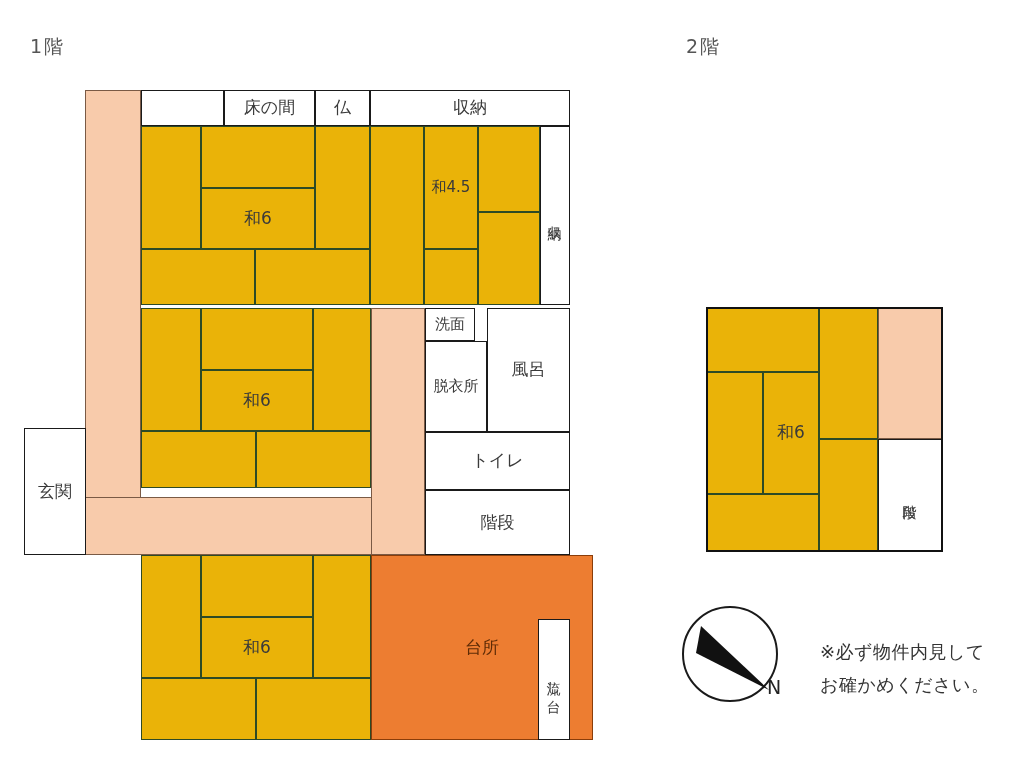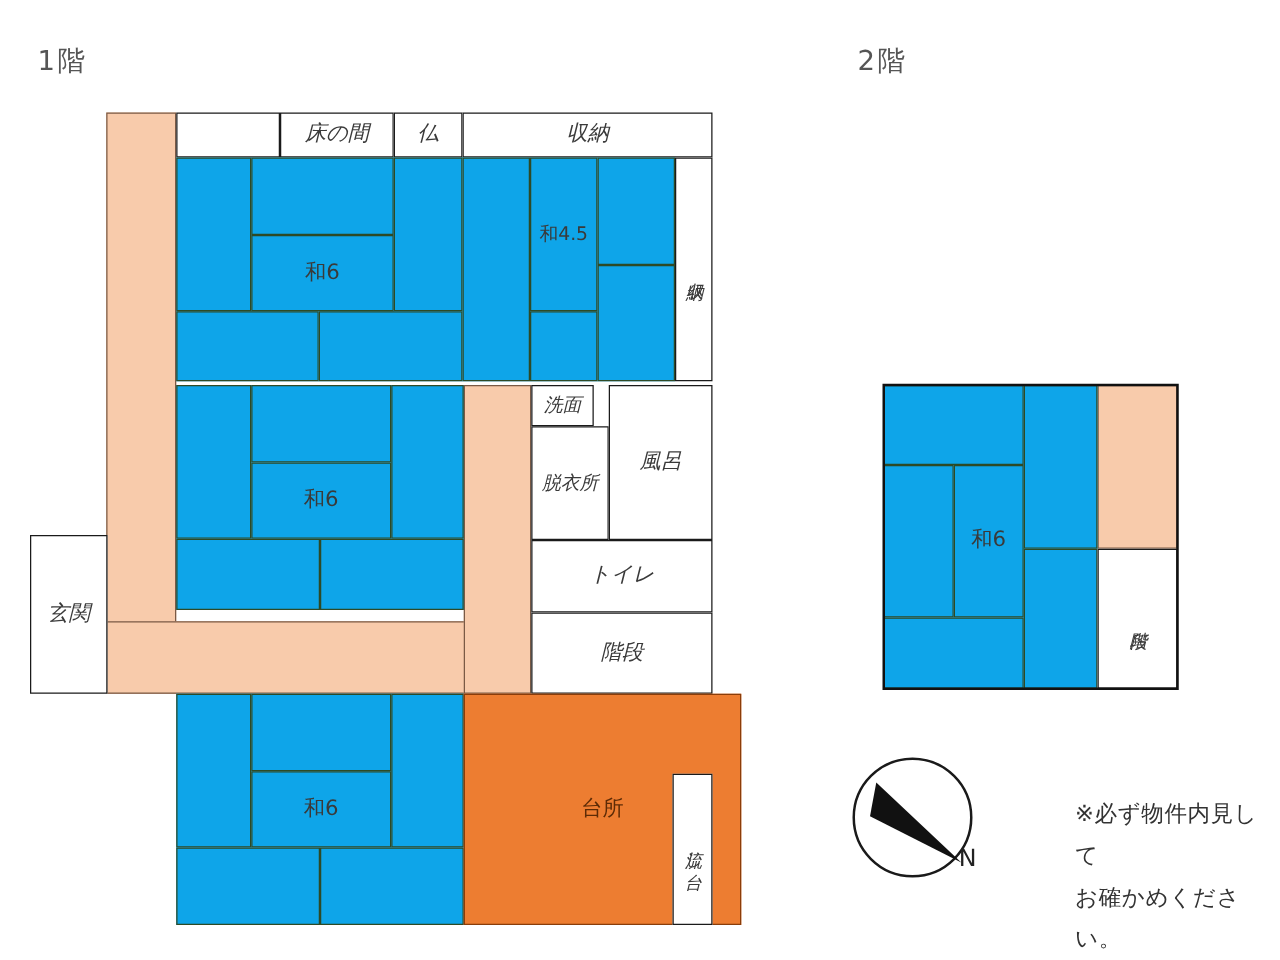--- a/index.html
+++ b/index.html
@@ -14,28 +14,28 @@
     position: relative;
     overflow: hidden;
     font-family: "DejaVu Sans", "Liberation Sans", sans-serif;
     color: #3a3a3a;
   }
 
   
   .abs { position: absolute; box-sizing: border-box; }
 
   .floor-label {
-    font-size: 22px;
+    font-size: 19px;
     color: #555555;
     letter-spacing: 2px;
     white-space: nowrap;
   }
-  .mat      { background: #0ea5e9; border: 1.5px solid #2d4a26; padding-left: 21px; }
+  .mat      { background: #eab308; border: 1.5px solid #2d4a26; padding-left: 21px; }
   .corridor { background: #f8cbab; border: 1px solid #7a5a45; }
-  .plainroom{ background: #ffffff; border: 1.5px solid #1a1a1a; font-style: italic; }
+  .plainroom{ background: #ffffff; border: 1.5px solid #1a1a1a; }
   .kitchen  { background: #ed7d31; border: 1.5px solid #8a3d0a; }
   .outline  { background: transparent; border: 2px solid #111111; }
 
   .label {
     position: absolute;
     left: 0; right: 0; top: 0; bottom: 0;
     display: flex;
     align-items: center;
     justify-content: center;
     font-size: 17px;
@@ -181,14 +181,14 @@
 <div class="abs outline" style="left:706px; top:307px; width:237px; height:245px;"></div>
 
 <div class="compass-wrap" style="left:679px; top:602px; width:110px; height:110px;">
   <svg width="110" height="110" viewBox="0 0 110 110">
     <circle cx="51" cy="52" r="47" fill="#ffffff" stroke="#1a1a1a" stroke-width="2"></circle>
     <polygon points="17,51 22,24 90,88" fill="#111111"></polygon>
   </svg>
   <span class="compass-n" style="left:88px; top:74px;">N</span>
 </div>
 
-<div class="note" style="left:860px; top:635px; transform:translateX(-0px);">※必ず物件内見して
+<div class="note" style="left:820px; top:635px; transform:translateX(-0px);">※必ず物件内見して
 お確かめください。</div>
 
 </body></html>

